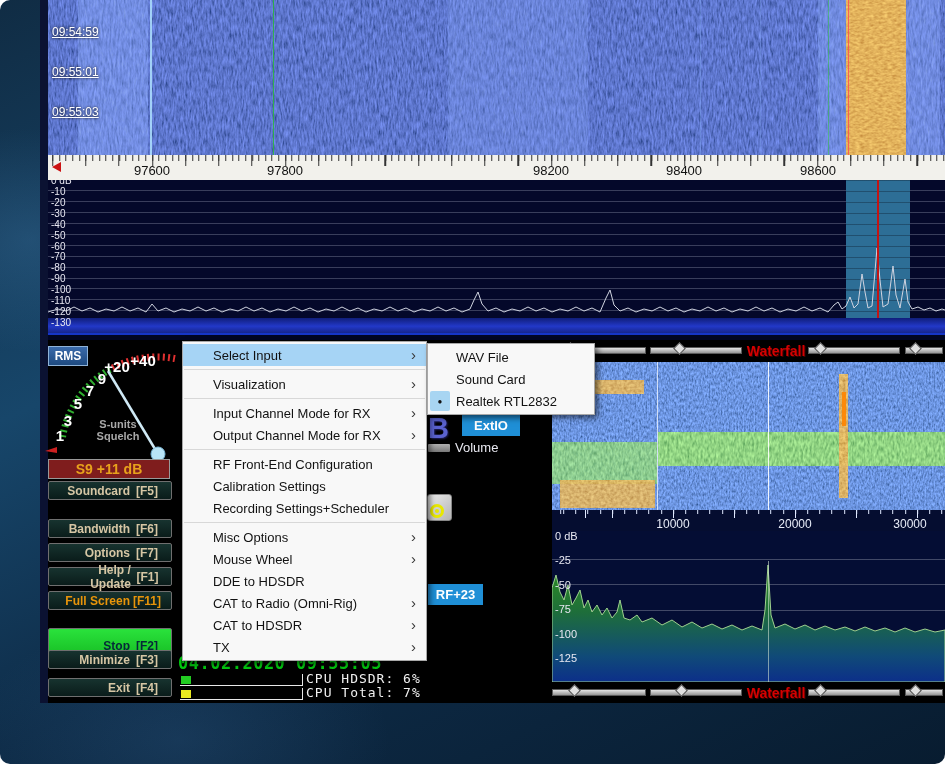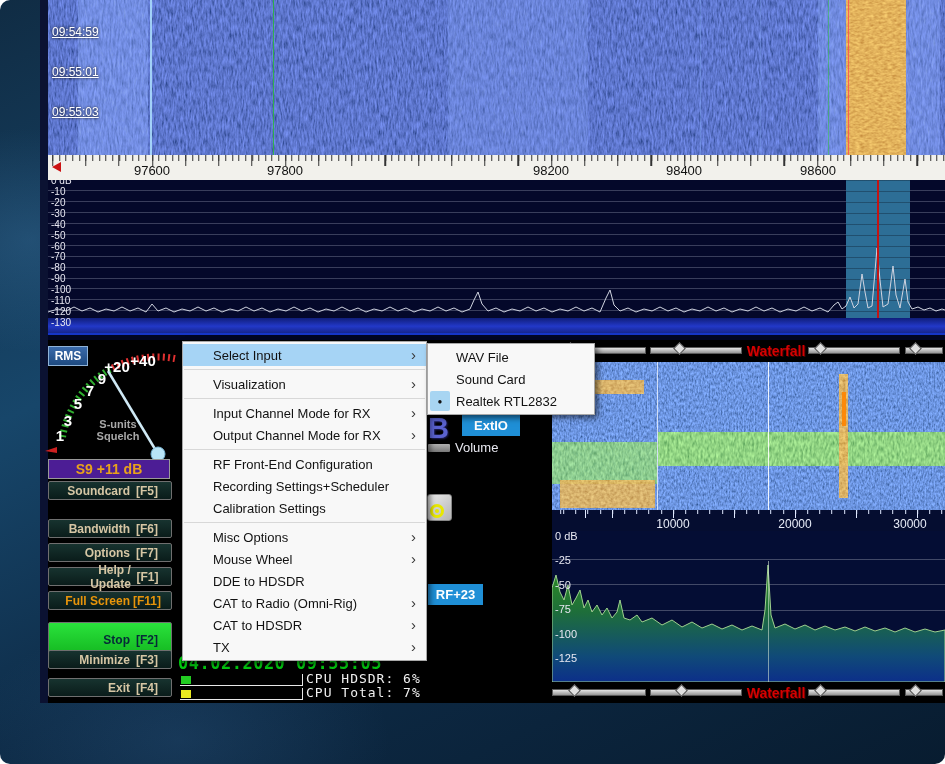--- a/index.html
+++ b/index.html
@@ -42,31 +42,31 @@
   .dbcol { position:absolute; left:3px; top:-4px; height:152px; display:flex; flex-direction:column; justify-content:space-between; }
   .dbcol span { font-size:10px; color:#e8e8f2; line-height:10px; }
   #blue-strip { left:8px; top:333px; width:897px; height:7px; background:#010624; border-top:2px solid #1535c8; }
 
   
   #smeter { left:4px; top:341px; width:136px; height:118px; }
   .mlabel { position:absolute; transform:translate(-50%,-50%); color:#fff; font-size:15px; font-weight:bold; }
   .mcenter { position:absolute; transform:translate(-50%,-50%); color:#a8a8a8; font-size:11px; font-weight:bold; }
   #rms-badge { left:8px; top:346px; width:40px; height:20px; background:linear-gradient(180deg,#3a6aaa,#1e4a80);
     border:1px solid #8fb3d8; color:#fff; font-weight:bold; font-size:12px; display:flex; align-items:center; justify-content:center; }
-  #sreadout { left:8px; top:459px; width:122px; height:20px; border:1px solid #999; background:#4c1d95;
+  #sreadout { left:8px; top:459px; width:122px; height:20px; border:1px solid #999; background:#7f1d1d;
     color:#e8a21c; font-size:14px; font-weight:bold; display:flex; align-items:center; justify-content:center; }
 
   
   .fbtn { position:absolute; left:8px; width:124px; height:19px;
     background:linear-gradient(180deg,#17332f,#0a1c1a); border:1px solid #6f6f6f; border-radius:2px;
     color:#d6c6a4; font-weight:bold; font-size:12px; display:flex; align-items:center; justify-content:flex-end; padding:0 7px; cursor:pointer; }
   .fbtn .bl { text-align:right; }
   .fbtn .bk { width:34px; text-align:center; }
   #btn-fullscreen { color:#e8940a; }
-  #btn-stop { background:linear-gradient(180deg,#2ae23c,#12b51e); color:#062a38; height:36px; }
+  #btn-stop { background:linear-gradient(180deg,#2ae23c,#12b51e); color:#062a38; height:36px;margin-top:6px; }
 
   
   #datetime { left:138px; top:653px; color:#00cf10; font-family:"DejaVu Sans Mono",monospace;
     font-weight:bold; font-size:17px; letter-spacing:.5px; }
   .cpubar { position:absolute; left:140px; width:123px; height:12px;
     border-bottom:1px solid #e8e8e8; border-right:1px solid #e8e8e8; }
   .cpufill { position:absolute; left:1px; top:2px; width:10px; height:8px; }
   .cputxt { position:absolute; left:266px; color:#f0f0f0; font-family:"DejaVu Sans Mono",monospace; font-size:13px; letter-spacing:1px; }
 
   
@@ -372,24 +372,24 @@
         </div>
     <div class="mi">
       <span class="lab">Output Channel Mode for RX</span>
       <span class="arr">›</span>
         </div>
     <div class="msep"></div>
     <div class="mi">
       <span class="lab">RF Front-End Configuration</span>
         </div>
     <div class="mi">
+      <span class="lab">Calibration Settings</span>
+        </div>
+    <div class="mi">
       <span class="lab">Recording Settings+Scheduler</span>
-        </div>
-    <div class="mi">
-      <span class="lab">Calibration Settings</span>
         </div>
     <div class="msep"></div>
     <div class="mi">
       <span class="lab">Misc Options</span>
       <span class="arr">›</span>
         </div>
     <div class="mi">
       <span class="lab">Mouse Wheel</span>
       <span class="arr">›</span>
         </div>

